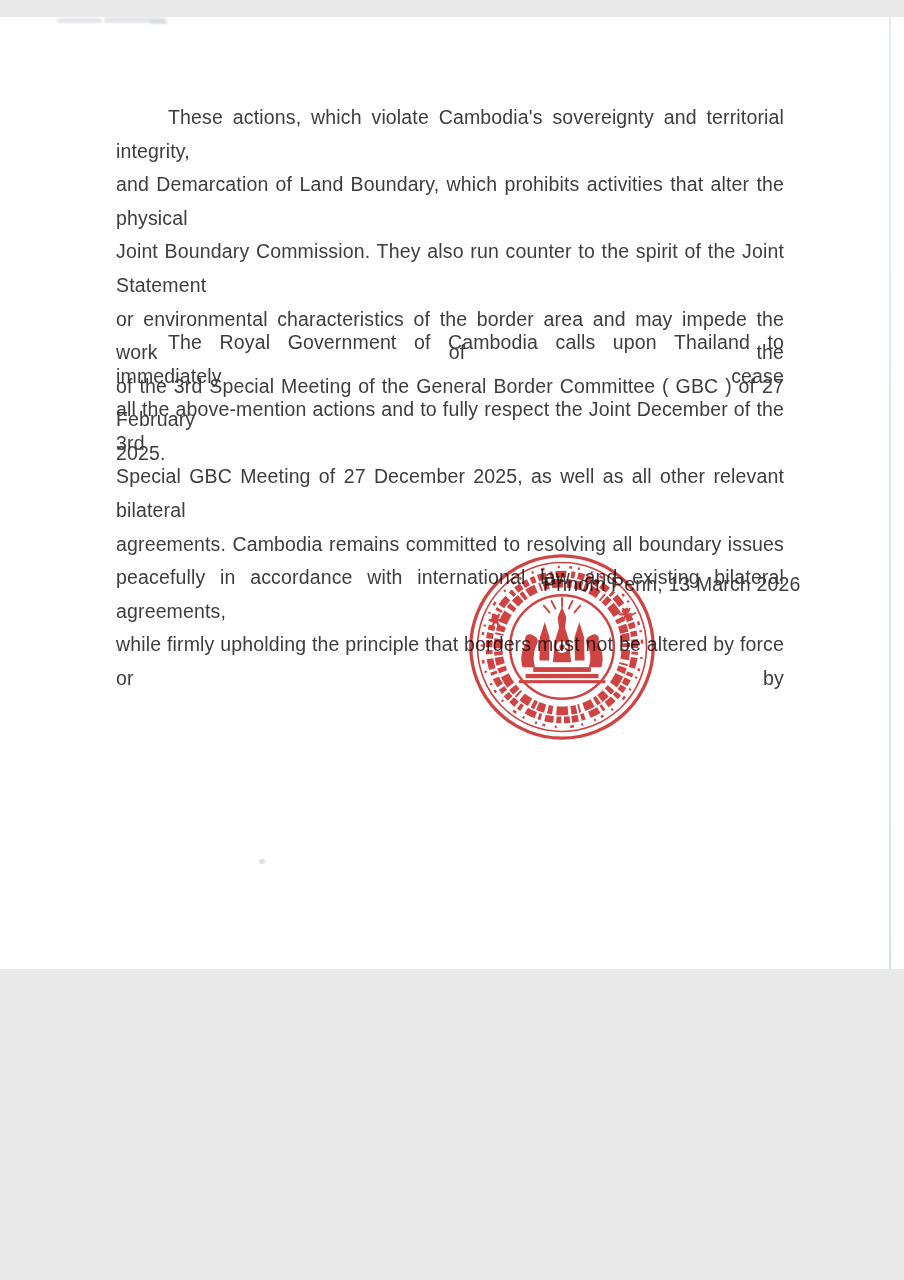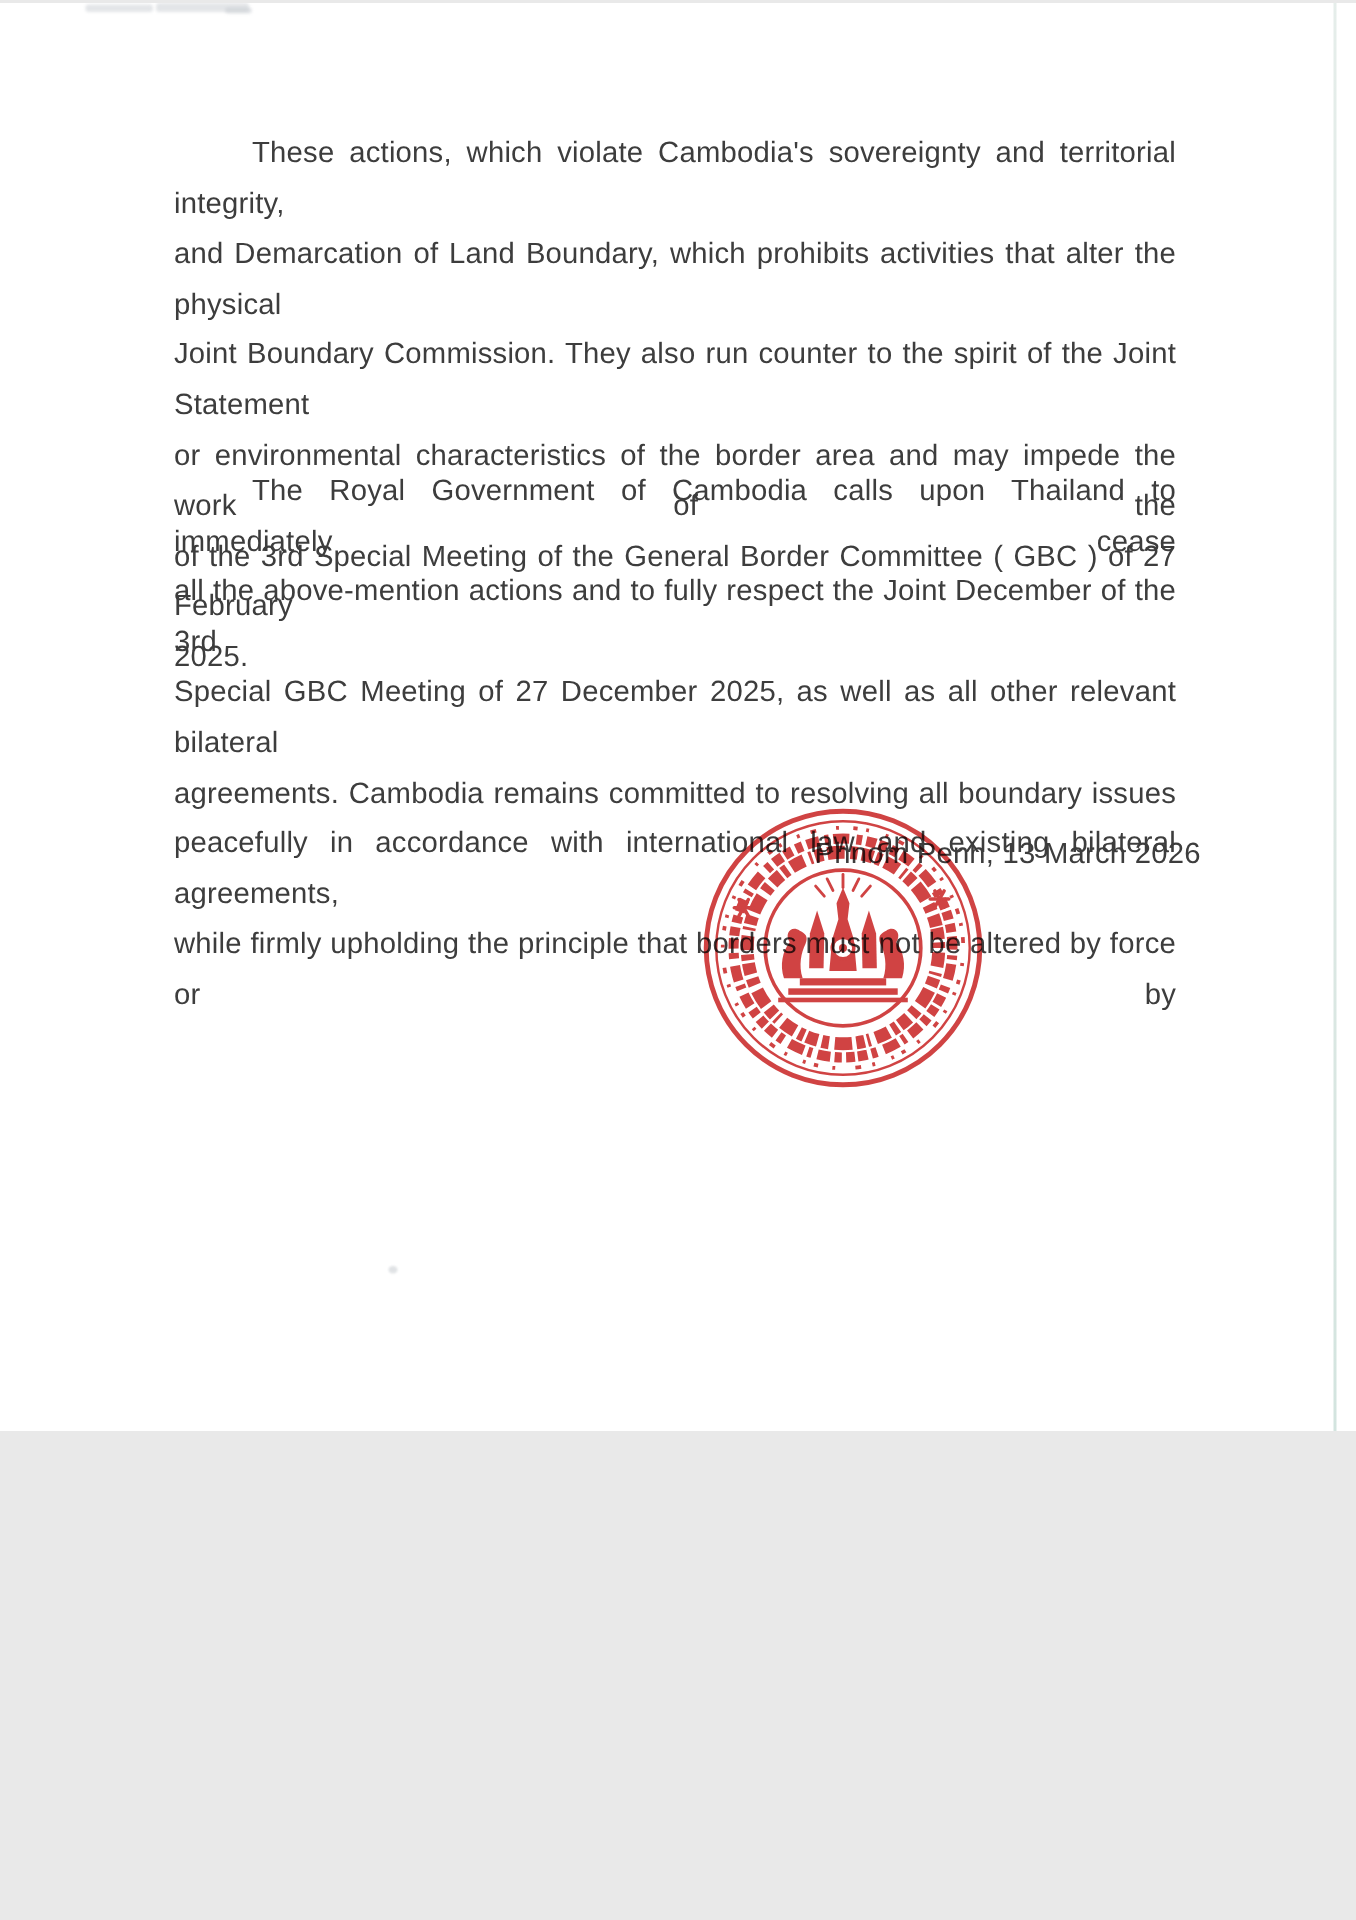--- a/index.html
+++ b/index.html
@@ -3,21 +3,21 @@
 <meta charset="utf-8">
 <style>
   :root{
     --text-color:#3d3d3d;
     --seal-red:#cc3333;
   }
   html,body{margin:0;padding:0;background:#e9e9e9;}
   .page{
     position:relative;width:904px;height:952px;background:#ffffff;overflow:hidden;
     font-family:"Liberation Sans","DejaVu Sans",sans-serif;color:var(--text-color);
-    margin:2px auto;
+    margin:17px auto;
   }
   .para{
     position:absolute;left:116px;width:668px;
     font-size:19.5px;line-height:33.6px;letter-spacing:0.15px;
     font-weight:400;
   }
   .para-1{top:84px;}
   .para-2{top:309px;}
   .lines .ln{text-align:justify;text-align-last:justify;}
   .lines .ln:first-child{text-indent:52px;}

